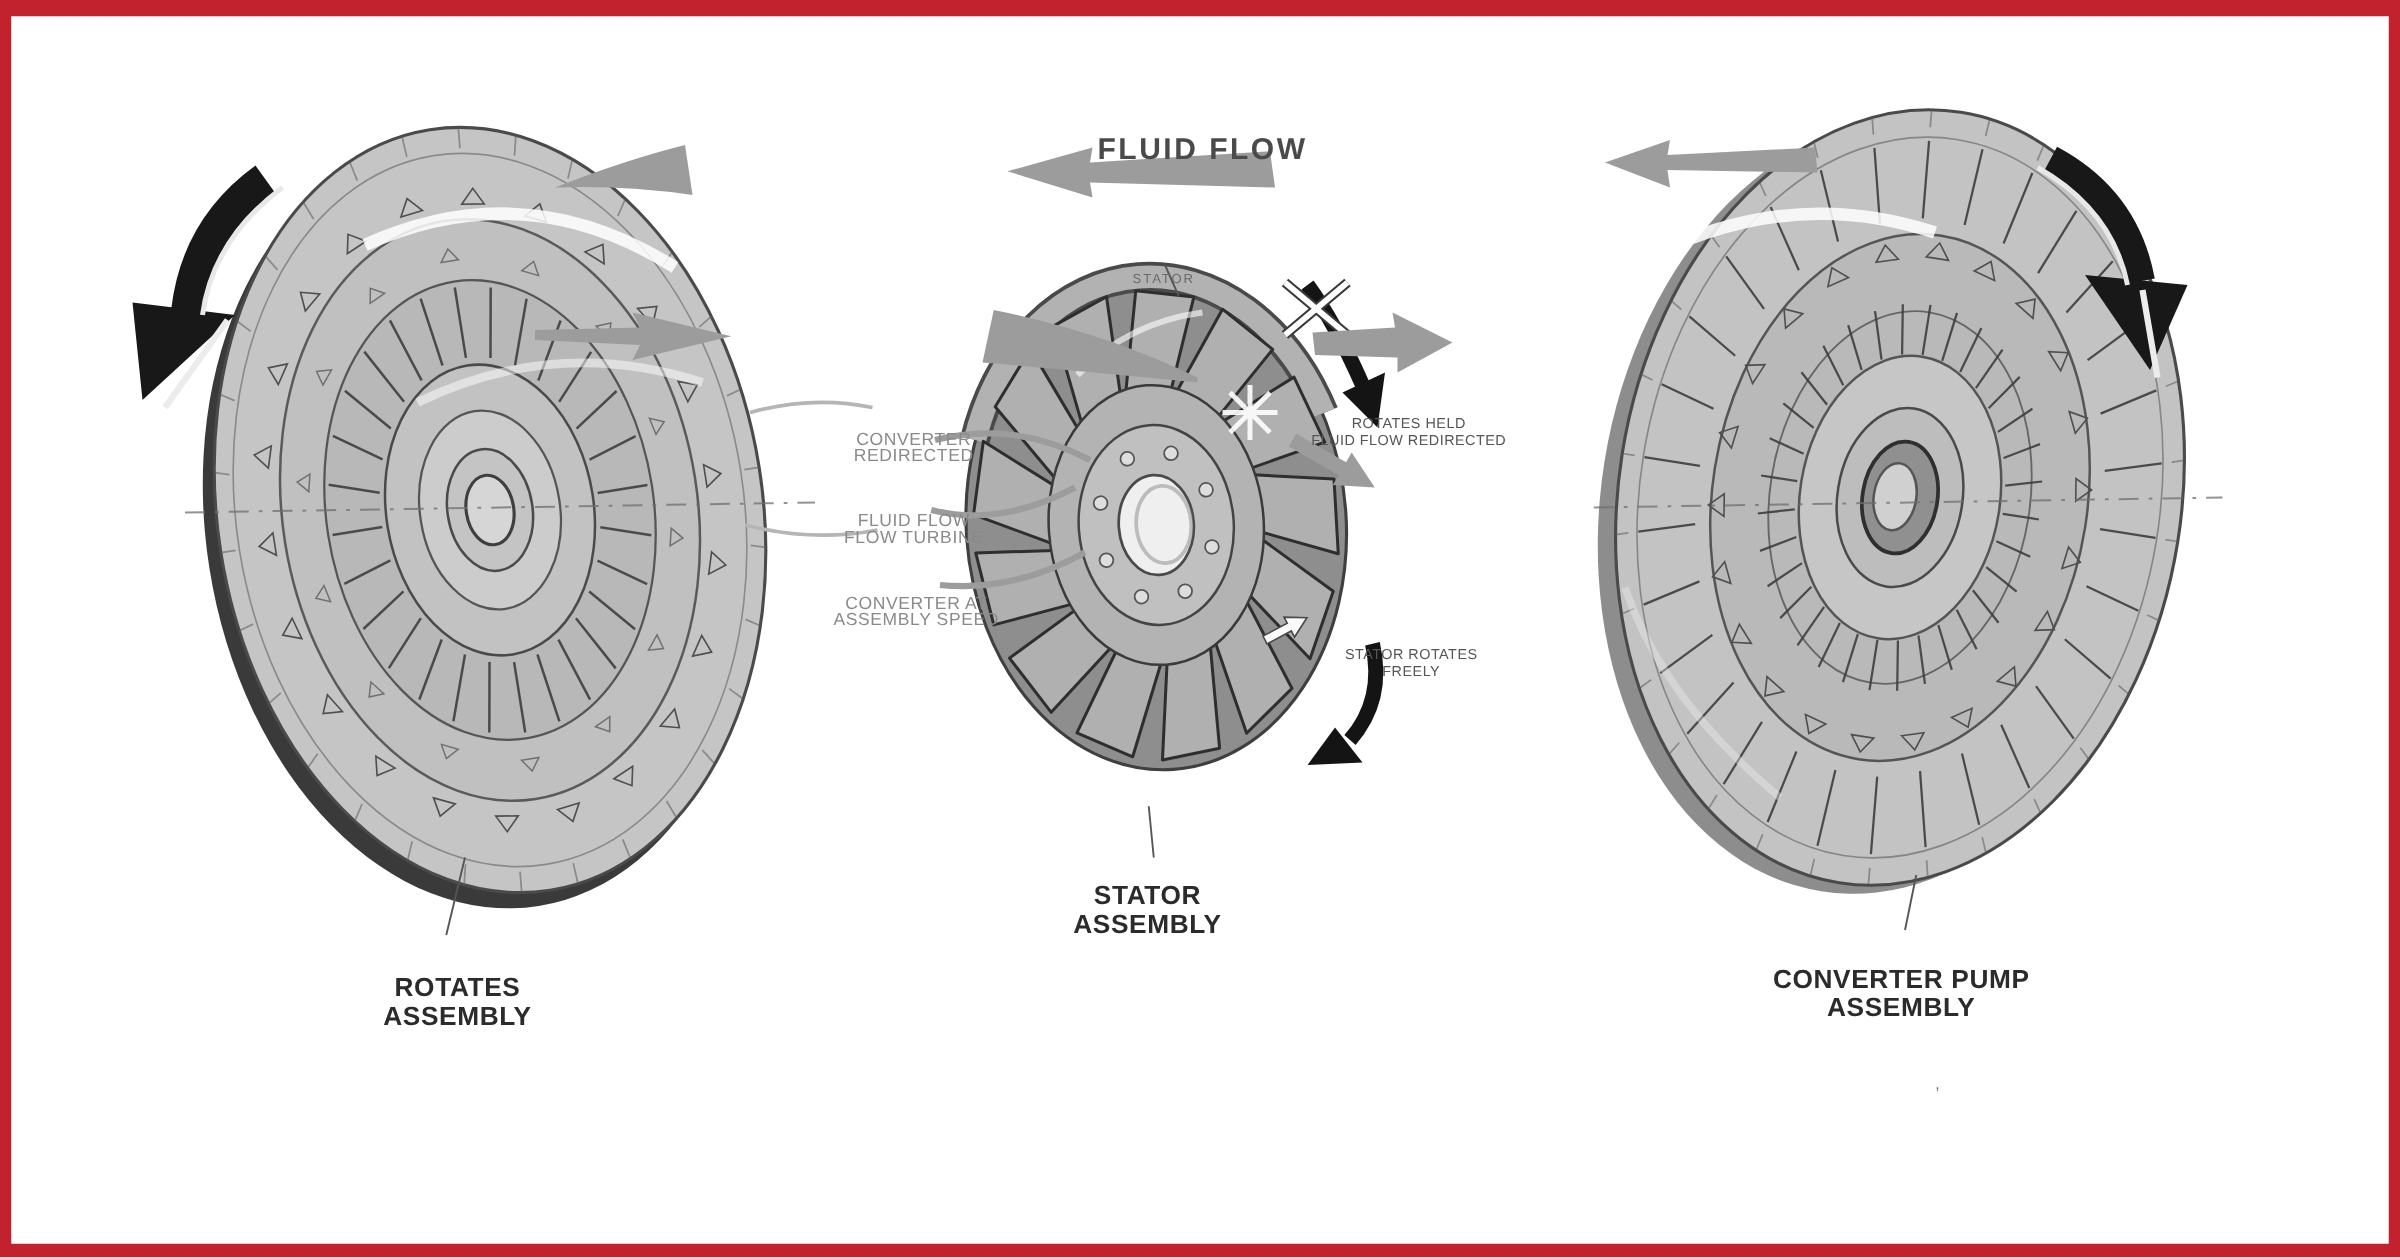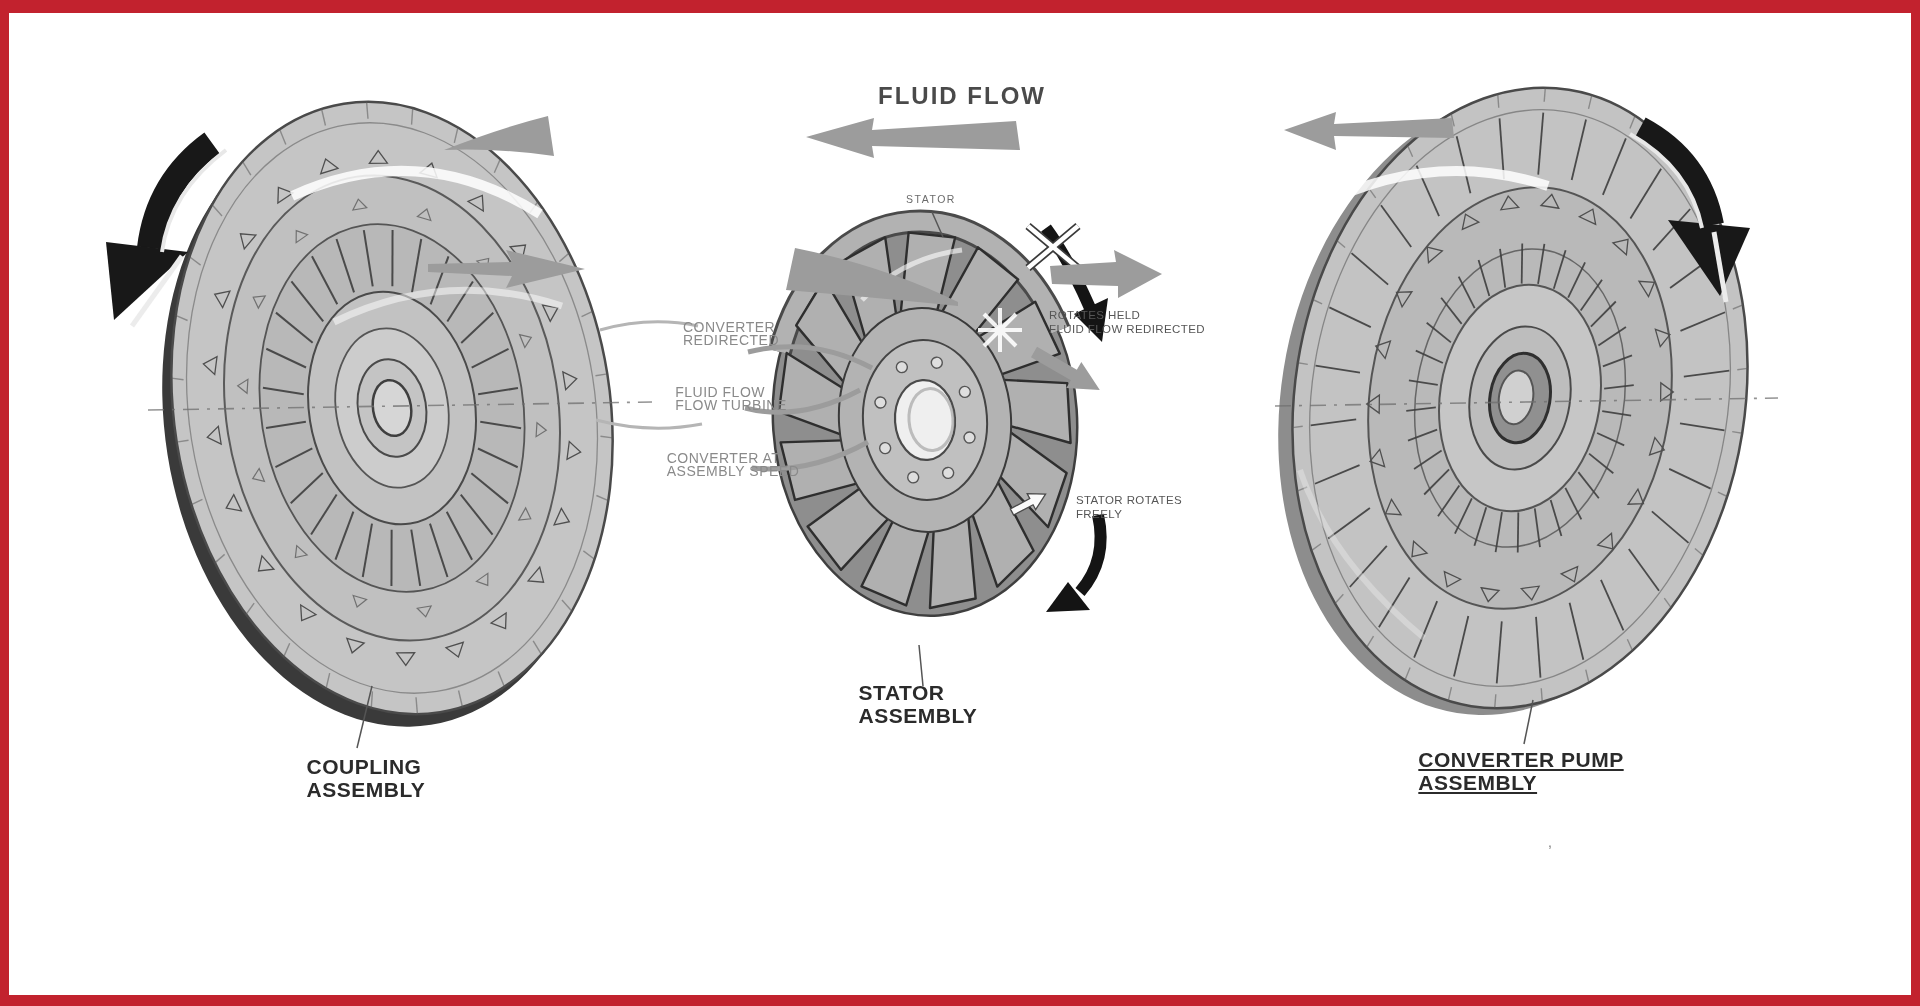--- a/index.html
+++ b/index.html
@@ -1,21 +1,21 @@
 <!DOCTYPE html>
 <html><head>
 <meta charset="utf-8">
 <style>
   html,body{margin:0;padding:0;background:#ffffff;}
   #stage{position:relative;width:1920px;height:1006px;background:#ffffff;overflow:hidden;
          font-family:"Liberation Sans",sans-serif;}
   #frame{position:absolute;inset:0;border-style:solid;border-color:#c2222e;
          border-width:13px 9px 11px 9px;pointer-events:none;z-index:10;}
   #diagram{position:absolute;left:0;top:0;z-index:1;}
-  .lbl{position:absolute;z-index:5;text-align:left;white-space:nowrap;}
+  .lbl{position:absolute;z-index:5;text-align:center;white-space:nowrap;margin-top:24px;}
   .lbl span{display:block;}
   .title{font-size:24px;font-weight:bold;letter-spacing:2px;color:#4a4a4a;transform:translateX(-50%);}
   .big{font-size:21px;font-weight:bold;line-height:23px;letter-spacing:.5px;color:#2b2b2b;transform:translateX(-50%);}
   .small-note{font-size:14px;line-height:13px;letter-spacing:.5px;color:#8a8a8a;transform:translateX(-50%);}
   .dark-note{font-size:11.5px;line-height:14px;letter-spacing:.4px;color:#565656;transform:translateX(-50%);}
   .tag{font-size:10.5px;letter-spacing:1.5px;color:#6b6b6b;transform:translateX(-50%);}
   .mark{font-size:14px;color:#7a7a7a;transform:translateX(-50%);}
 </style>
 </head>
 <body>
@@ -402,30 +402,30 @@
     <span>ROTATES HELD</span>
     <span>FLUID FLOW REDIRECTED</span>
   </div>
 
   <div class="lbl dark-note" style="left:1129px;top:493px;">
     <span>STATOR ROTATES</span>
     <span>FREELY</span>
   </div>
 
   <div class="lbl big" style="left:366px;top:755px;">
-    <span>COUPLING</span>
+    <span>ROTATES</span>
     <span>ASSEMBLY</span>
   </div>
 
   <div class="lbl big" style="left:918px;top:681px;">
     <span>STATOR</span>
     <span>ASSEMBLY</span>
   </div>
 
-  <div class="lbl big" style="left:1521px;top:748px;text-decoration:underline;">
+  <div class="lbl big" style="left:1521px;top:748px;">
     <span>CONVERTER PUMP</span>
     <span>ASSEMBLY</span>
   </div>
 
   <div class="lbl mark" style="left:1550px;top:834px;">,</div>
 
   <div id="frame"></div>
 </div>
 
 </body></html>

